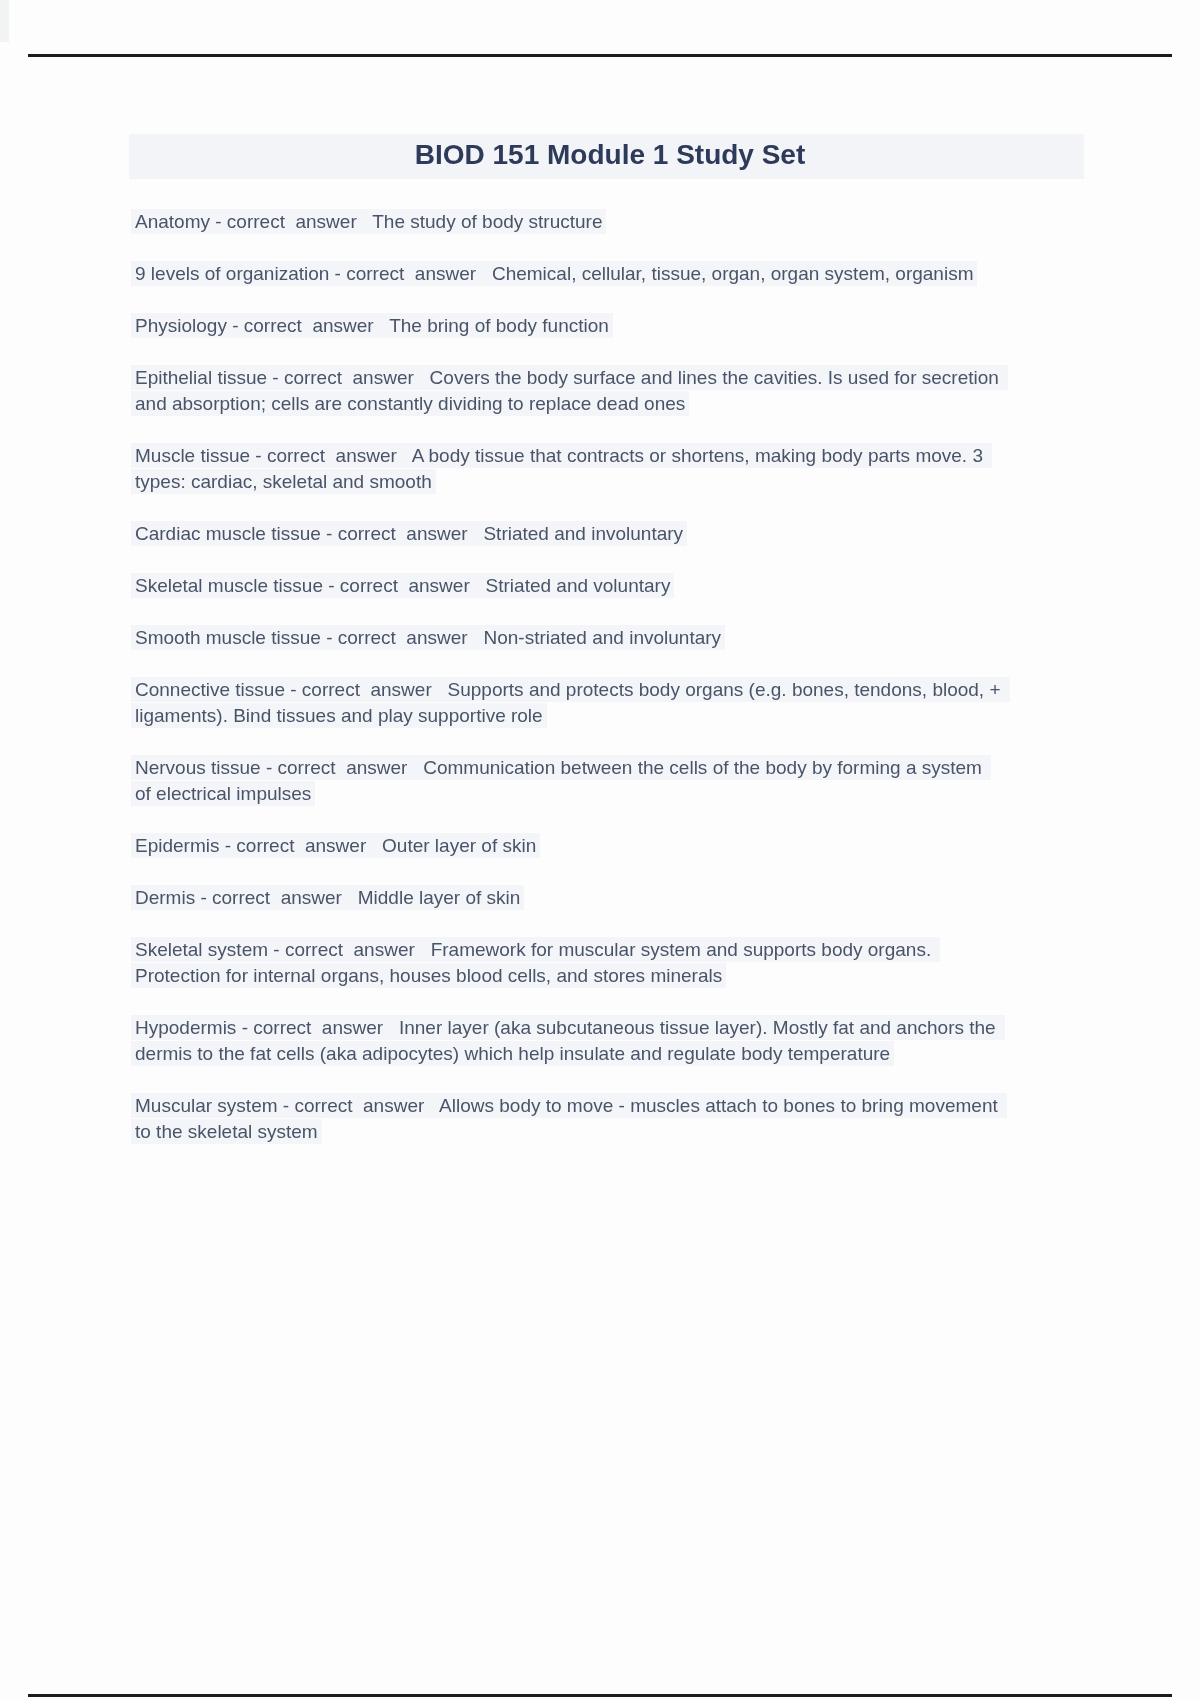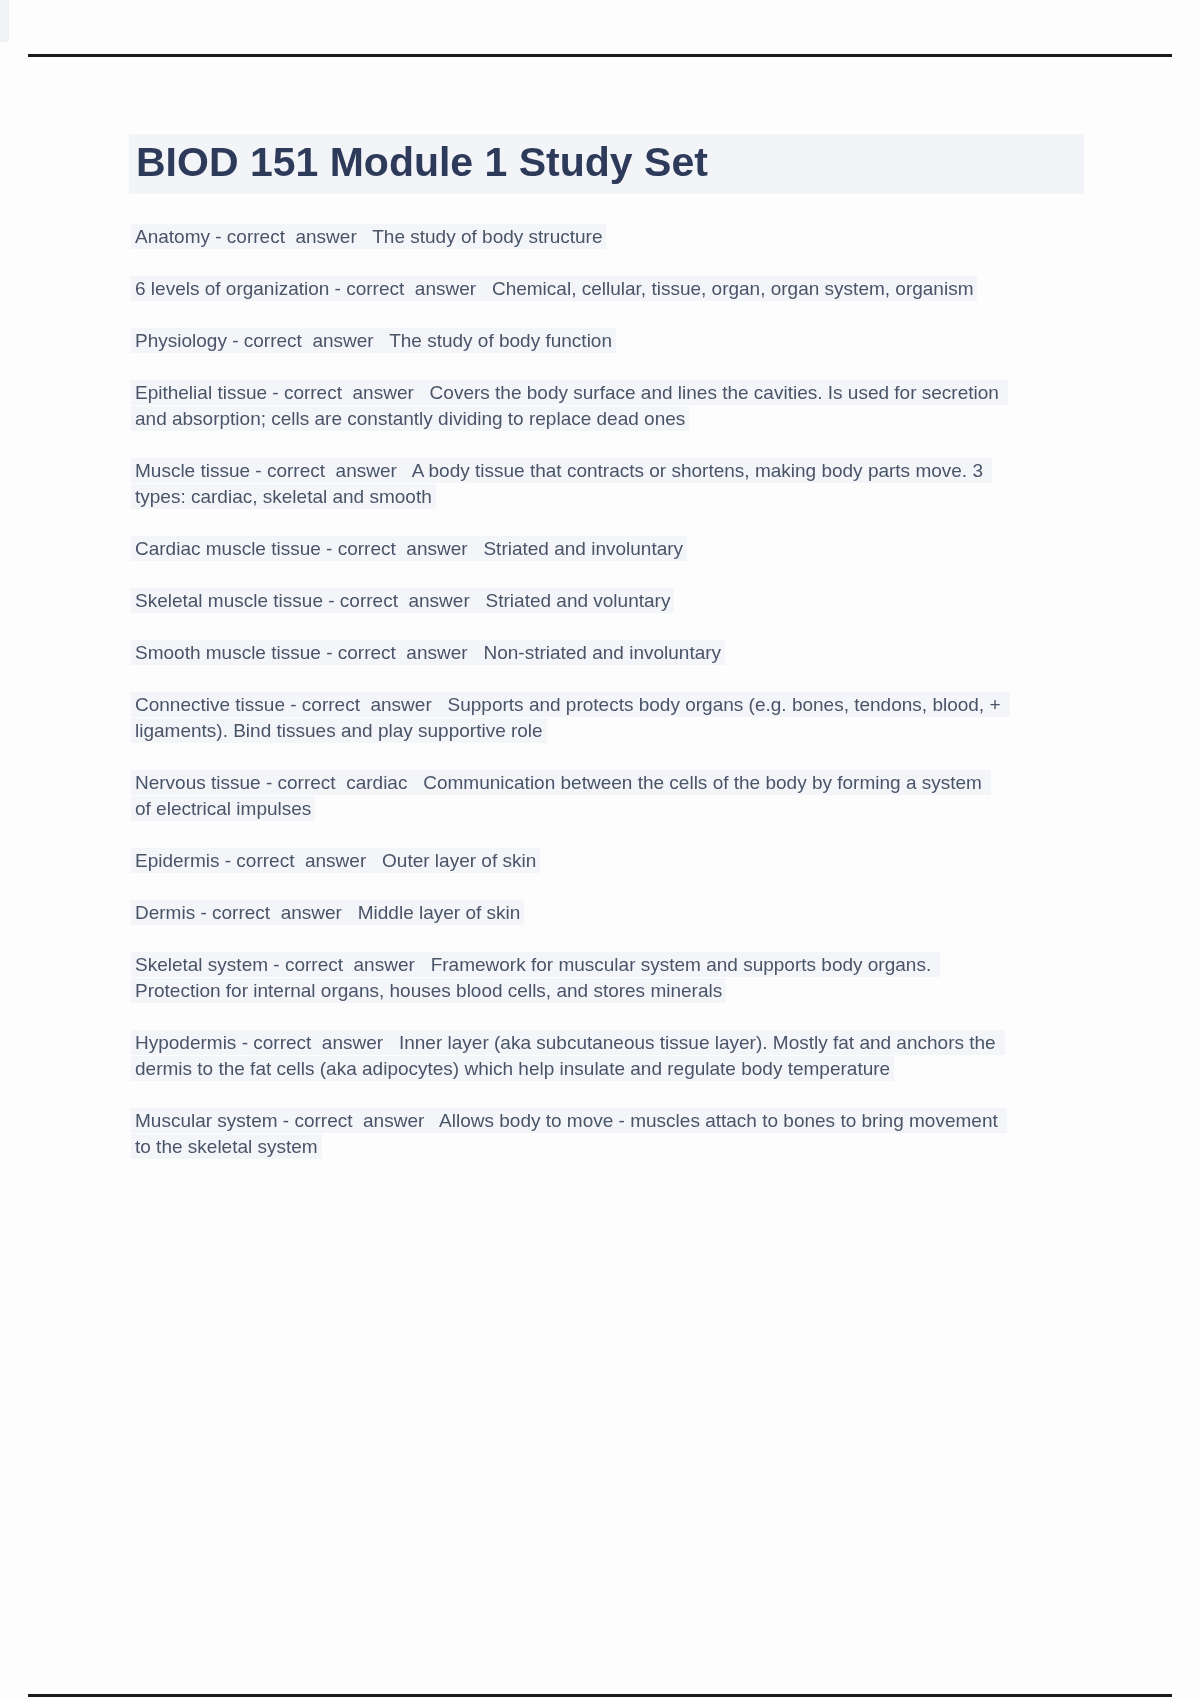--- a/index.html
+++ b/index.html
@@ -29,24 +29,25 @@
     left: 135px;
     top: 134px;
     width: 960px;
   }
   h1.doc-title {
     margin: 0 0 30px -6px;
     width: 955px;
     box-sizing: border-box;
     padding: 5px 0 8px 7px;
     background: #f3f4f8;
-    font-size: 41px;
+    font-size: 28px;
     font-weight: bold;
     letter-spacing: 0px;
     color: #2e3a59;
+    text-align: center;
   }
   .entries {
     width: 868px;
   }
   p.entry {
     margin: 6px 0 26px 0;
     font-size: 19px;
     line-height: 26px;
     color: #4a5468;
     white-space: pre-wrap;
@@ -73,29 +74,29 @@
 <div class="page">
   <div class="corner-artifact"></div>
   <div class="rule rule-top"></div>
 
   <div class="content">
     <h1 class="doc-title">BIOD 151 Module 1 Study Set</h1>
 
     <div class="entries">
 
     <p class="entry"><span class="hl">Anatomy - correct  answer   The study of body structure</span></p>
-        <p class="entry"><span class="hl">6 levels of organization - correct  answer   Chemical, cellular, tissue, organ, organ system, organism</span></p>
-        <p class="entry"><span class="hl">Physiology - correct  answer   The study of body function</span></p>
+        <p class="entry"><span class="hl">9 levels of organization - correct  answer   Chemical, cellular, tissue, organ, organ system, organism</span></p>
+        <p class="entry"><span class="hl">Physiology - correct  answer   The bring of body function</span></p>
         <p class="entry"><span class="hl">Epithelial tissue - correct  answer   Covers the body surface and lines the cavities. Is used for secretion and absorption; cells are constantly dividing to replace dead ones</span></p>
         <p class="entry"><span class="hl">Muscle tissue - correct  answer   A body tissue that contracts or shortens, making body parts move. 3 types: cardiac, skeletal and smooth</span></p>
         <p class="entry"><span class="hl">Cardiac muscle tissue - correct  answer   Striated and involuntary</span></p>
         <p class="entry"><span class="hl">Skeletal muscle tissue - correct  answer   Striated and voluntary</span></p>
         <p class="entry"><span class="hl">Smooth muscle tissue - correct  answer   Non-striated and involuntary</span></p>
         <p class="entry"><span class="hl">Connective tissue - correct  answer   Supports and protects body organs (e.g. bones, tendons, blood, + ligaments). Bind tissues and play supportive role</span></p>
-        <p class="entry"><span class="hl">Nervous tissue - correct  cardiac   Communication between the cells of the body by forming a system of electrical impulses</span></p>
+        <p class="entry"><span class="hl">Nervous tissue - correct  answer   Communication between the cells of the body by forming a system of electrical impulses</span></p>
         <p class="entry"><span class="hl">Epidermis - correct  answer   Outer layer of skin</span></p>
         <p class="entry"><span class="hl">Dermis - correct  answer   Middle layer of skin</span></p>
         <p class="entry"><span class="hl">Skeletal system - correct  answer   Framework for muscular system and supports body organs. Protection for internal organs, houses blood cells, and stores minerals</span></p>
         <p class="entry"><span class="hl">Hypodermis - correct  answer   Inner layer (aka subcutaneous tissue layer). Mostly fat and anchors the dermis to the fat cells (aka adipocytes) which help insulate and regulate body temperature</span></p>
         <p class="entry"><span class="hl">Muscular system - correct  answer   Allows body to move - muscles attach to bones to bring movement to the skeletal system</span></p>
       </div>
   </div>
 
   <div class="rule rule-bottom"></div>
 </div>

